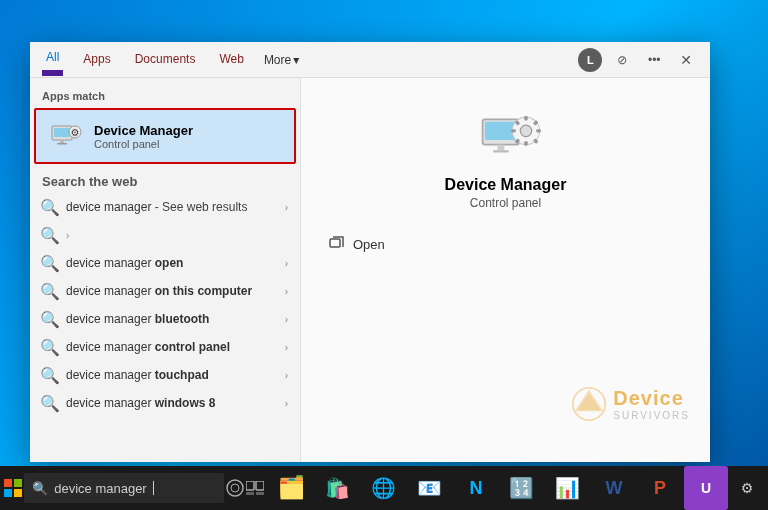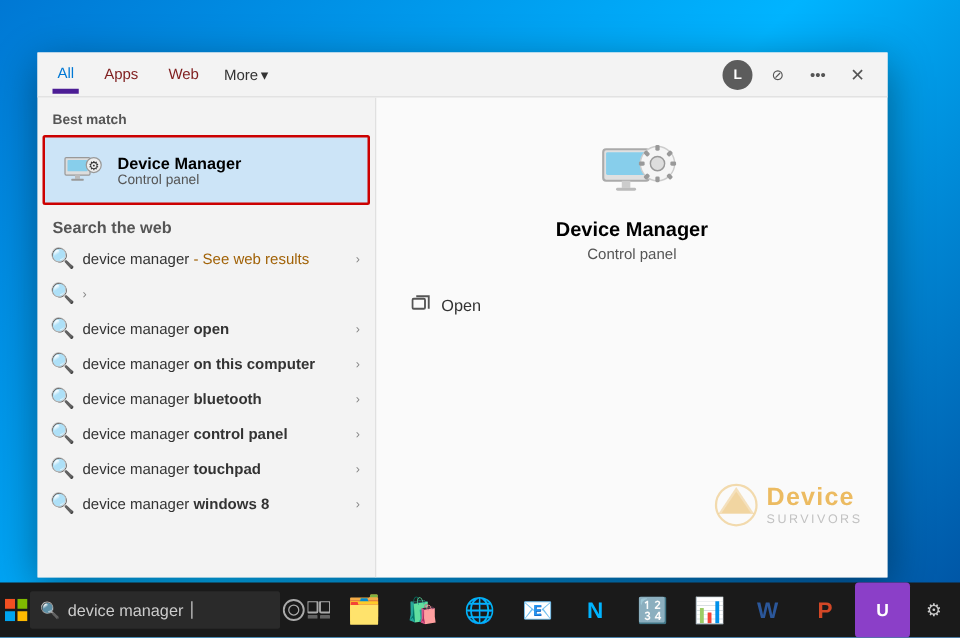--- a/index.html
+++ b/index.html
@@ -45,21 +45,21 @@
     }
     .search-tab {
       font-size: 12px;
       color: #7f1d1d;
       padding: 6px 4px;
       cursor: pointer;
       border-bottom: 2px solid transparent;
     }
     .search-tab.active {
       color: #0078d4;
-      border-bottom: 4px solid #4c1d95;
+      border-bottom: 6px solid #4c1d95;
     }
     .search-tab-more {
       display: flex;
       align-items: center;
       gap: 2px;
       font-size: 12px;
       color: #333;
       cursor: pointer;
     }
     .tab-spacer { flex: 1; }
@@ -181,21 +181,21 @@
     }
     .web-result-text {
       font-size: 12px;
       color: #333;
       flex: 1;
     }
     .web-result-text strong {
       font-weight: 600;
     }
     .web-result-text .see-web {
-      color: #a16207;
+      color: #404040;
       font-weight: normal;
     }
     .chevron-right {
       font-size: 10px;
       color: #888;
     }
 
     
     .right-panel {
       flex: 1;
@@ -396,39 +396,40 @@
 </head>
 <body>
 
 <div class="desktop">
 
   <div class="search-window">
 
     <div class="search-tabs">
       <div class="search-tab active">All</div>
       <div class="search-tab">Apps</div>
+      <div class="search-tab">Documents</div>
       <div class="search-tab">Web</div>
       <div class="search-tab-more">
         <span>More</span>
         <span>▾</span>
       </div>
       <div class="tab-spacer"></div>
       <div class="tab-controls">
         <div class="user-avatar">L</div>
         <div class="tab-control-btn">⊘</div>
         <div class="tab-control-btn">•••</div>
         <div class="close-btn">✕</div>
       </div>
     </div>
 
     <div class="search-content">
 
       <div class="left-panel">
 
-        <div class="section-label">Best match</div>
+        <div class="section-label">Apps match</div>
 
         <div class="best-match-item">
           <div class="best-match-icon">
 
             <svg class="dm-icon" viewBox="0 0 36 36" xmlns="http://www.w3.org/2000/svg">
               <rect x="4" y="8" width="20" height="14" rx="1" fill="#ddd" stroke="#999" stroke-width="1"></rect>
               <rect x="6" y="10" width="16" height="9" rx="0.5" fill="#87ceeb"></rect>
               <rect x="12" y="22" width="4" height="3" fill="#bbb"></rect>
               <rect x="9" y="25" width="10" height="1.5" rx="0.5" fill="#999"></rect>
               <circle cx="27" cy="14" r="6" fill="#eee" stroke="#999" stroke-width="1"></circle>

